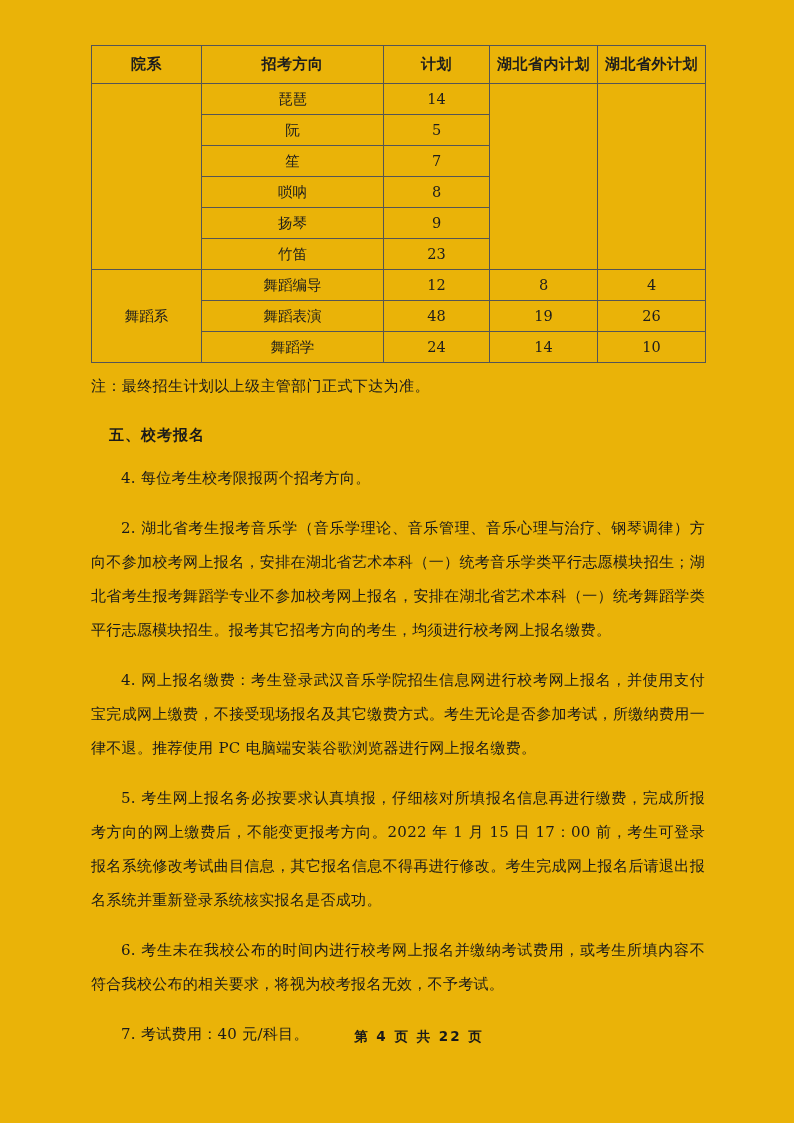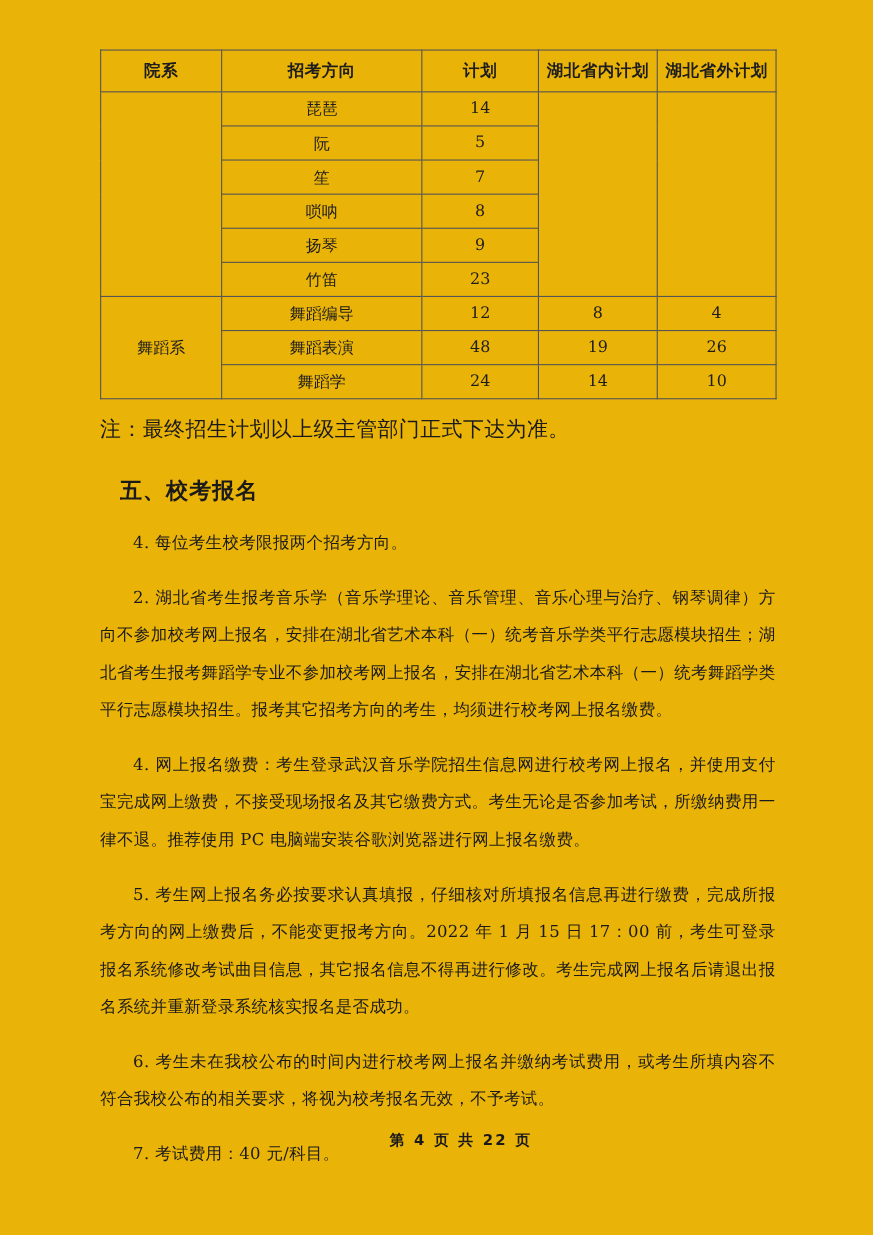--- a/index.html
+++ b/index.html
@@ -52,27 +52,27 @@
   .col-dept   { width: 110px; }
   .col-dir    { width: 182px; }
   .col-plan   { width: 106px; }
   .col-in     { width: 108px; }
   .col-out    { width: 108px; }
   .num { font-family: "DejaVu Serif", "Liberation Serif", serif; }
 
   
   .note {
     margin: 14px 0 0 0;
-    font-size: 19px;
+    font-size: 15px;
     text-indent: 0;
     letter-spacing: 0.4px;
   }
   h2.section {
     font-family: "DejaVu Sans", "Liberation Sans", sans-serif;
-    font-size: 20px;
+    font-size: 15px;
     font-weight: bold;
     margin: 30px 0 0 18px;
     letter-spacing: 1px;
   }
   p.para {
     font-size: 15px;
     line-height: 34px;
     margin: 16px 0 0 0;
     text-indent: 30px;
     text-align: justify;

